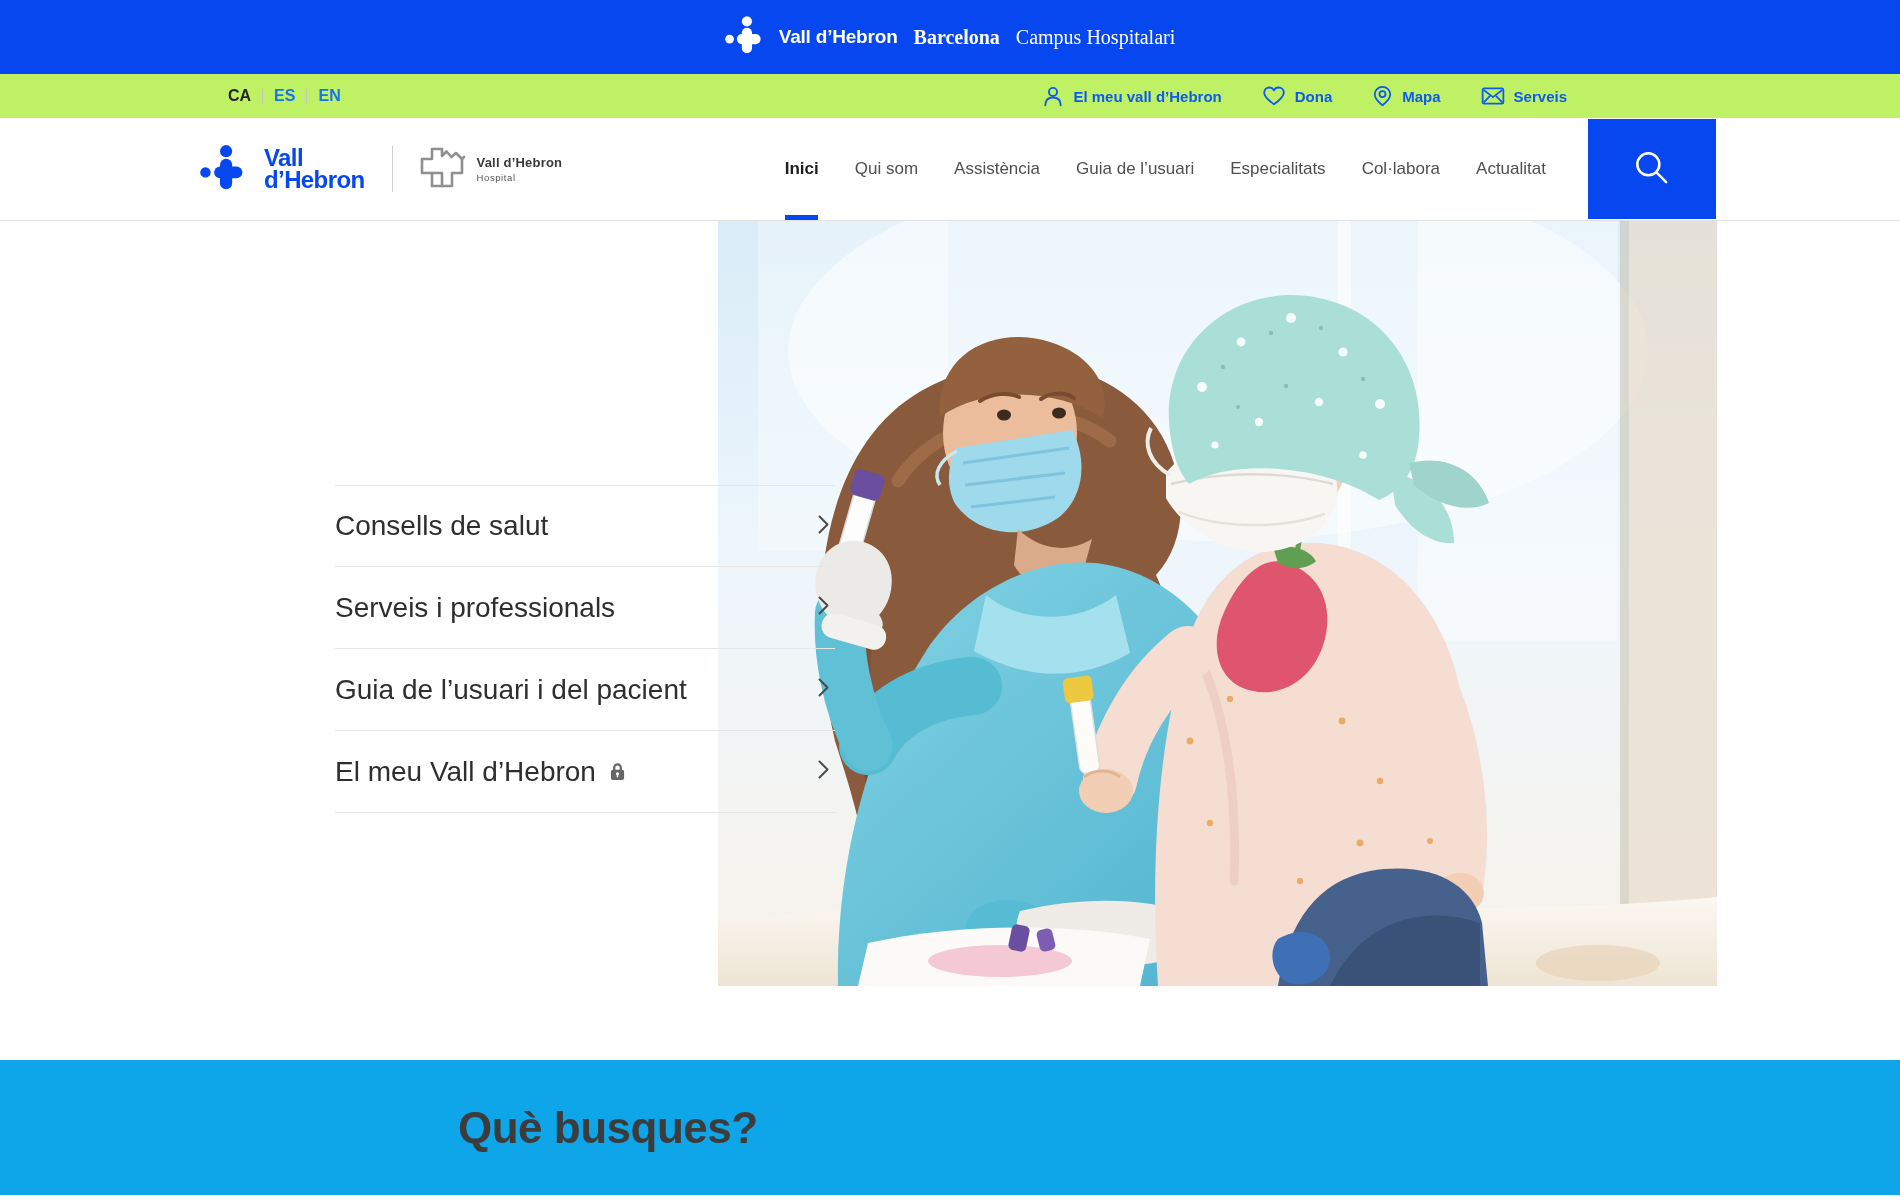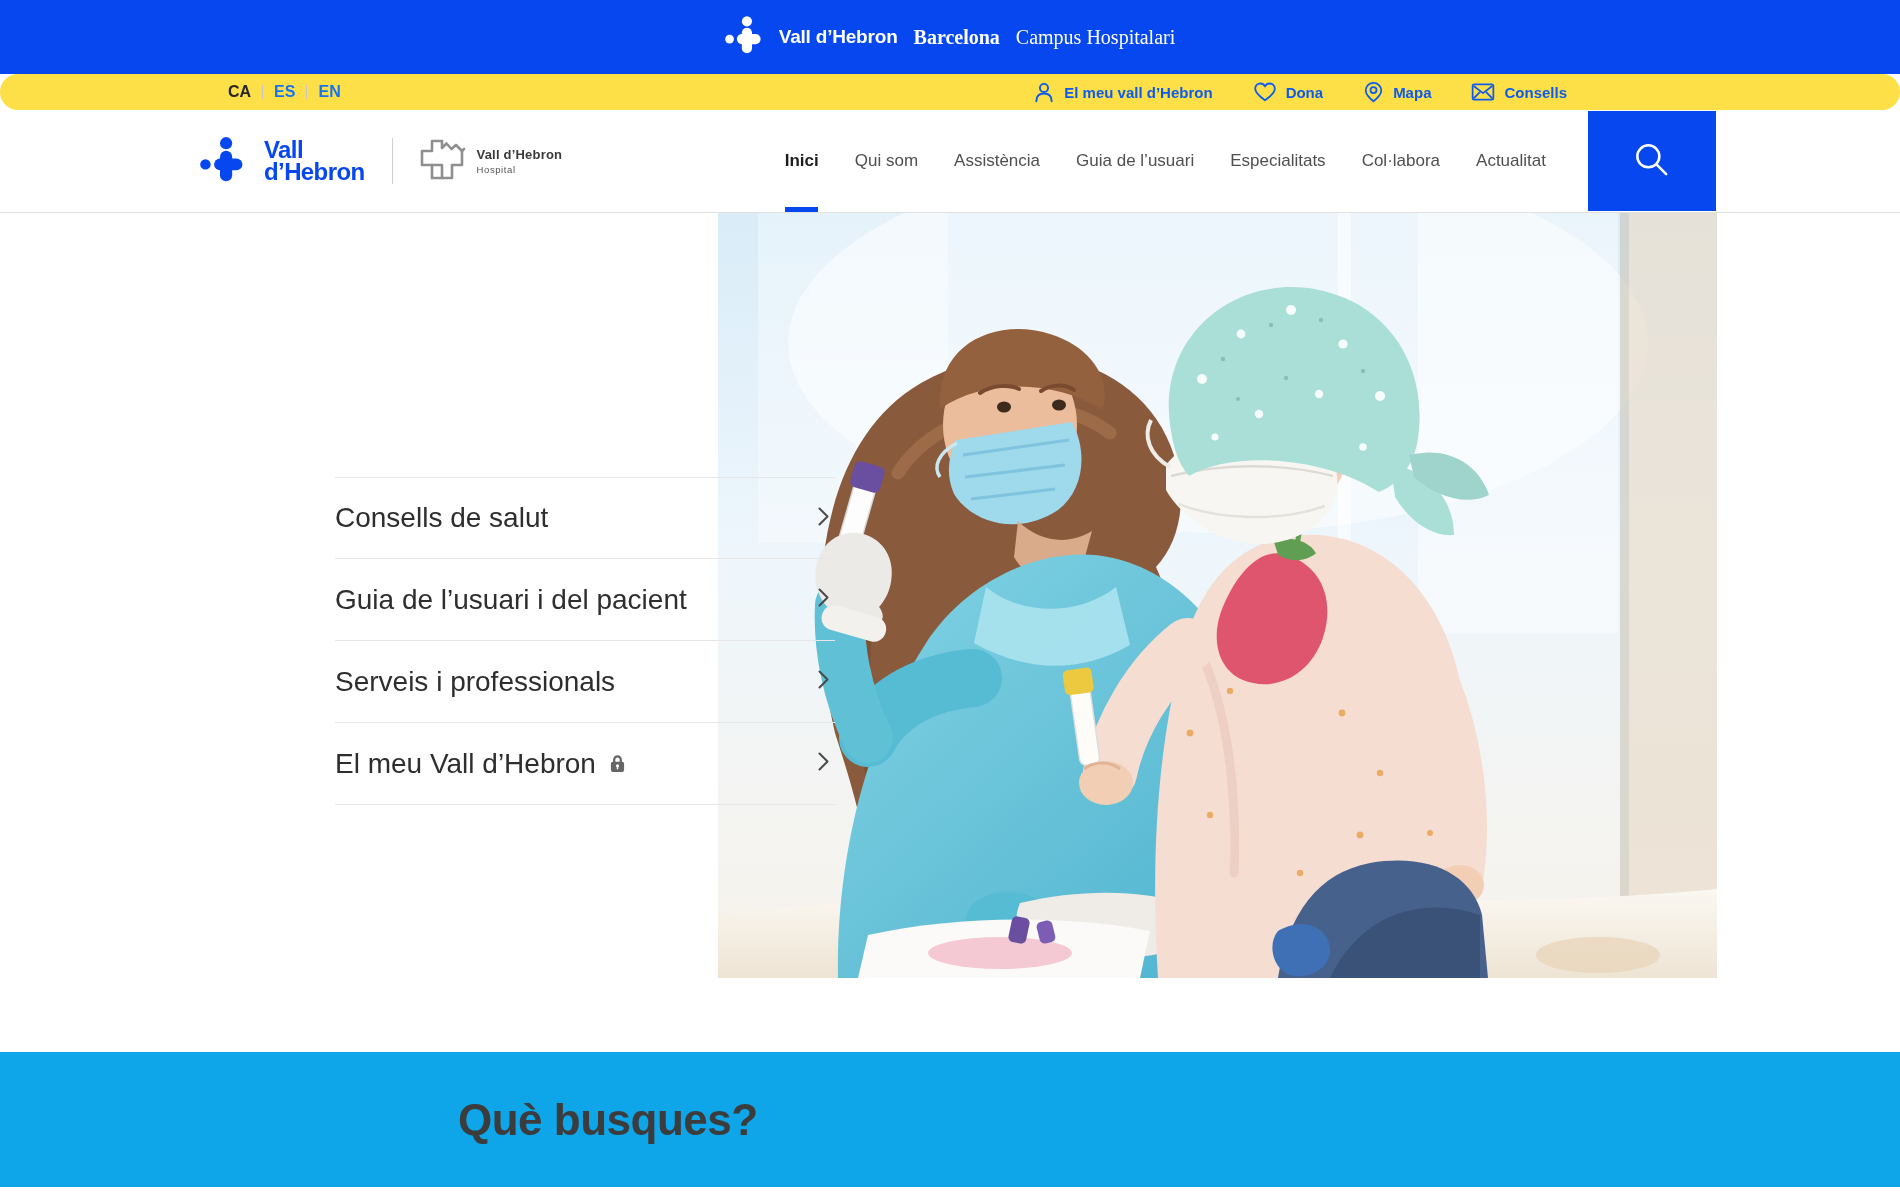--- a/index.html
+++ b/index.html
@@ -28,27 +28,26 @@
     font-family: "Liberation Serif", serif;
     font-weight: bold; font-size: 20px; margin-left: 4px;
   }
   .topbar-logo .tb-campus {
     font-family: "Liberation Serif", serif;
     font-weight: normal; font-size: 20px; margin-left: 4px;
   }
 
   
   .utilbar {
-    height: 36px;
-    background: #fde047;
+    height: 44px;
+    background: #bef264;
     display: flex;
     align-items: center;
     justify-content: space-between;
     padding: 0 333px 0 228px;
-    border-radius: 22px;
   }
   .langs { display: flex; align-items: center; }
   .lang { font-size: 16px; font-weight: bold; color: #1673f2; }
   .lang.active { color: #262626; }
   .lang-sep { width: 1px; height: 14px; background: #c6c6c6; margin: 0 11px; }
   .util-links { display: flex; align-items: center; gap: 40px; }
   .util-link { display: flex; align-items: center; gap: 9px; color: #0c5af0; font-size: 15px; font-weight: bold; }
   .util-link svg { display: block; }
 
   
@@ -174,21 +173,21 @@
       <span>Mapa</span>
     </a>
     <a class="util-link">
       <span>
         <svg width="24" height="20" viewBox="0 0 22 18" fill="none" stroke="#0c5af0" stroke-width="1.6" stroke-linejoin="round">
           <rect x="1.5" y="2" width="19" height="14" rx="1.5"></rect>
           <path d="M2.5,3.5 L11,10 L19.5,3.5"></path>
           <path d="M2.5,14.8 L8.3,8.8 M19.5,14.8 L13.7,8.8"></path>
         </svg>
       </span>
-      <span>Consells</span>
+      <span>Serveis</span>
     </a>
   </div>
 </div>
 
 <div class="header">
   <a class="brand">
     <span>
       <svg width="50" height="47" viewBox="0 0 46 42" fill="#0647f0" xmlns="http://www.w3.org/2000/svg">
         <circle cx="5" cy="25.5" r="4.8"></circle>
         <circle cx="24" cy="6" r="5.6"></circle>
@@ -382,31 +381,31 @@
         <span class="txt">Consells de salut</span>
       </span>
       <span>
         <svg width="11" height="19" viewBox="0 0 11 19" fill="none" stroke="#4a4a4a" stroke-width="2" stroke-linecap="round" stroke-linejoin="round">
           <path d="M1.5,1.5 L9.5,9.5 L1.5,17.5"></path>
         </svg>
       </span>
     </a>
     <a class="hero-row">
       <span class="hero-row-label">
-        <span class="txt">Guia de l’usuari i del pacient</span>
+        <span class="txt">Serveis i professionals</span>
       </span>
       <span>
         <svg width="11" height="19" viewBox="0 0 11 19" fill="none" stroke="#4a4a4a" stroke-width="2" stroke-linecap="round" stroke-linejoin="round">
           <path d="M1.5,1.5 L9.5,9.5 L1.5,17.5"></path>
         </svg>
       </span>
     </a>
     <a class="hero-row">
       <span class="hero-row-label">
-        <span class="txt">Serveis i professionals</span>
+        <span class="txt">Guia de l’usuari i del pacient</span>
       </span>
       <span>
         <svg width="11" height="19" viewBox="0 0 11 19" fill="none" stroke="#4a4a4a" stroke-width="2" stroke-linecap="round" stroke-linejoin="round">
           <path d="M1.5,1.5 L9.5,9.5 L1.5,17.5"></path>
         </svg>
       </span>
     </a>
     <a class="hero-row">
       <span class="hero-row-label">
         <span class="txt">El meu Vall d’Hebron</span>

